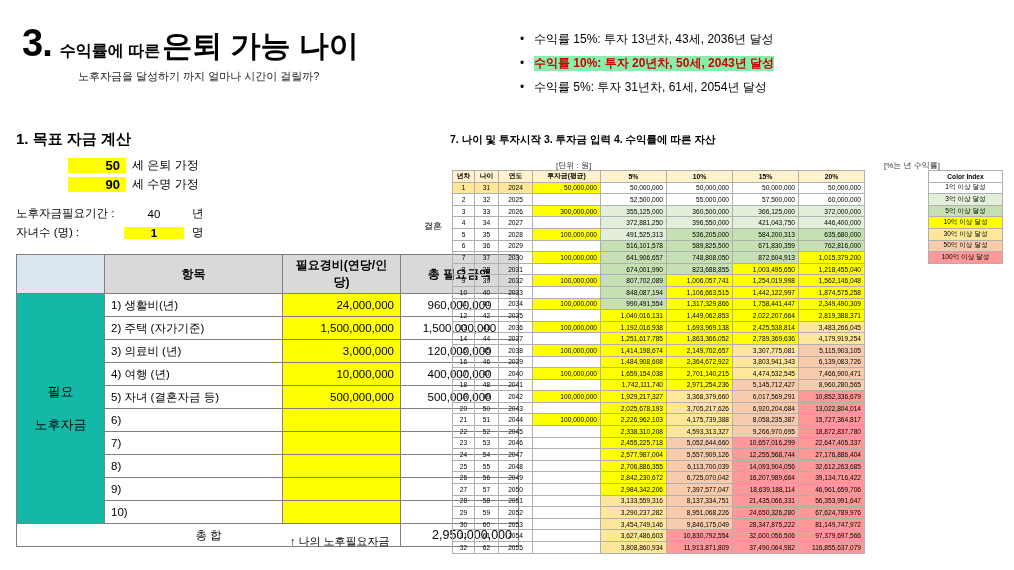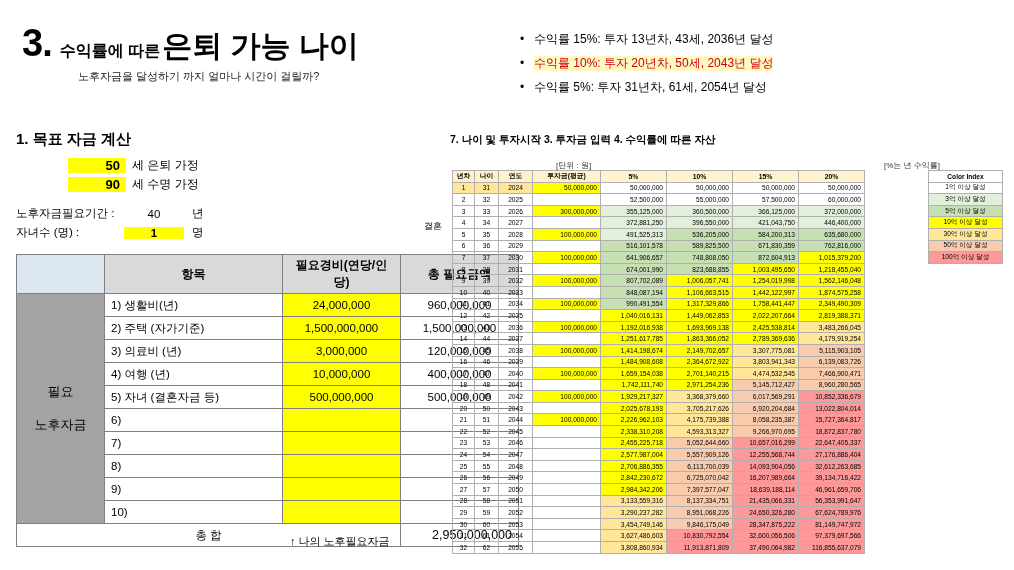--- a/index.html
+++ b/index.html
@@ -41,33 +41,33 @@
   
   #main-table { position:absolute; left:16px; top:254px; border-collapse:collapse; font-size:11.5px; }
   #main-table td, #main-table th {
     border:1px solid #808080;
     padding:2px 6px;
     height:23px;
     font-weight:normal;
   }
   #main-table thead td { background:#d9d9d9; text-align:center; font-weight:bold; font-size:12px; }
   .col-item { width:178px; }
-  .col-need { width:118px; text-align:center; background:#ffff00; font-weight:bold; }
+  .col-need { width:118px; text-align:right; background:#ffff00; font-weight:bold; }
   .col-total { width:118px; text-align:center; }
-  .left-cat { width:88px; background:#a3a3a3; text-align:center; font-weight:bold; font-size:13px; }
+  .left-cat { width:88px; background:#14b8a6; text-align:center; font-weight:bold; font-size:13px; }
   .total-row td { font-weight:bold; text-align:center; }
   .total-row .col-total { text-align:right; font-size:12.5px; }
   #note-left { position:absolute; left:290px; top:534px; font-size:11px; }
 
   
   #bullets { position:absolute; left:520px; top:32px; width:470px; font-size:12px; }
   .bullet { display:flex; margin-bottom:9px; align-items:flex-start; }
   .bullet .dot { width:14px; font-size:12px; line-height:1.2; }
   .bullet .btxt { line-height:1.25; }
-  .bullet.hl .btxt { background:#fef9c3; font-weight:normal; color:#d00000; }
+  .bullet.hl .btxt { background:#86efac; font-weight:bold; color:#d00000; }
 
   
   #right-head { position:absolute; left:450px; top:133px; font-size:10.5px; font-weight:bold; }
   #unit-note { position:absolute; left:556px; top:160px; font-size:8px; color:#333; }
   #rate-note { position:absolute; left:884px; top:160px; font-size:8px; color:#333; }
   #marry-note { position:absolute; left:424px; top:220px; font-size:9px; }
 
   
   #grid { position:absolute; left:452px; top:170px; border-collapse:collapse; font-size:6.6px; }
   #grid td, #grid th {

